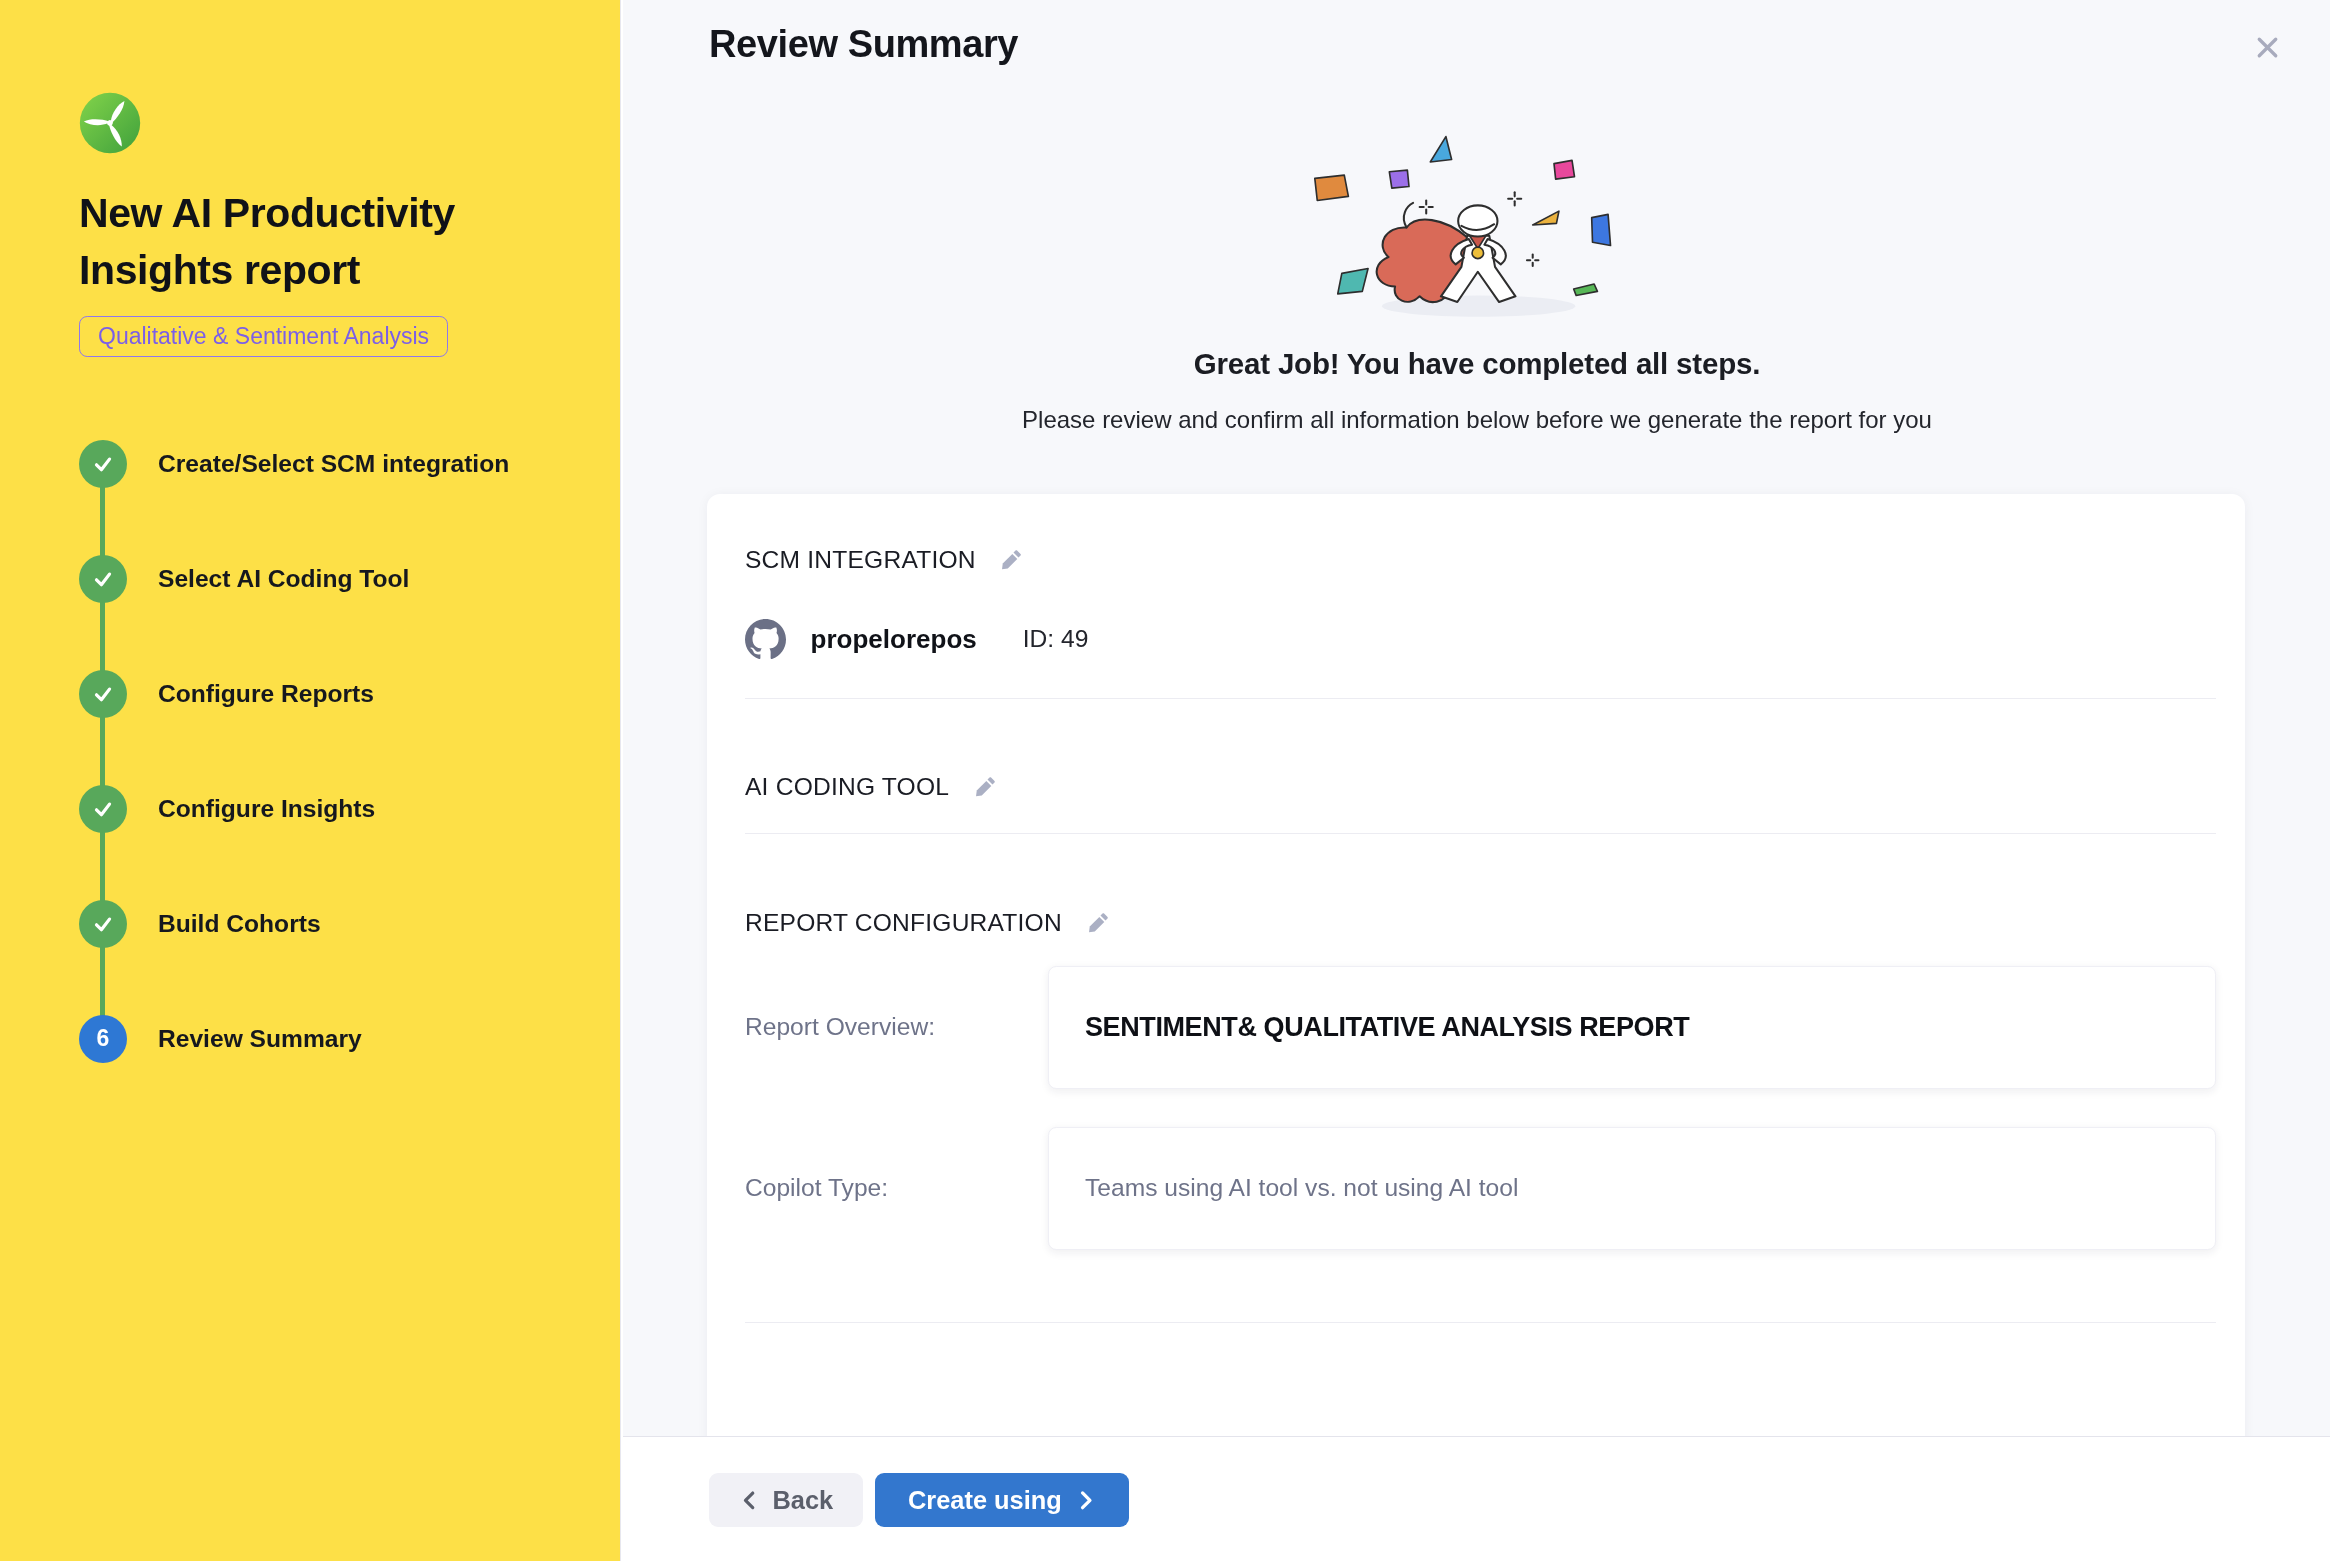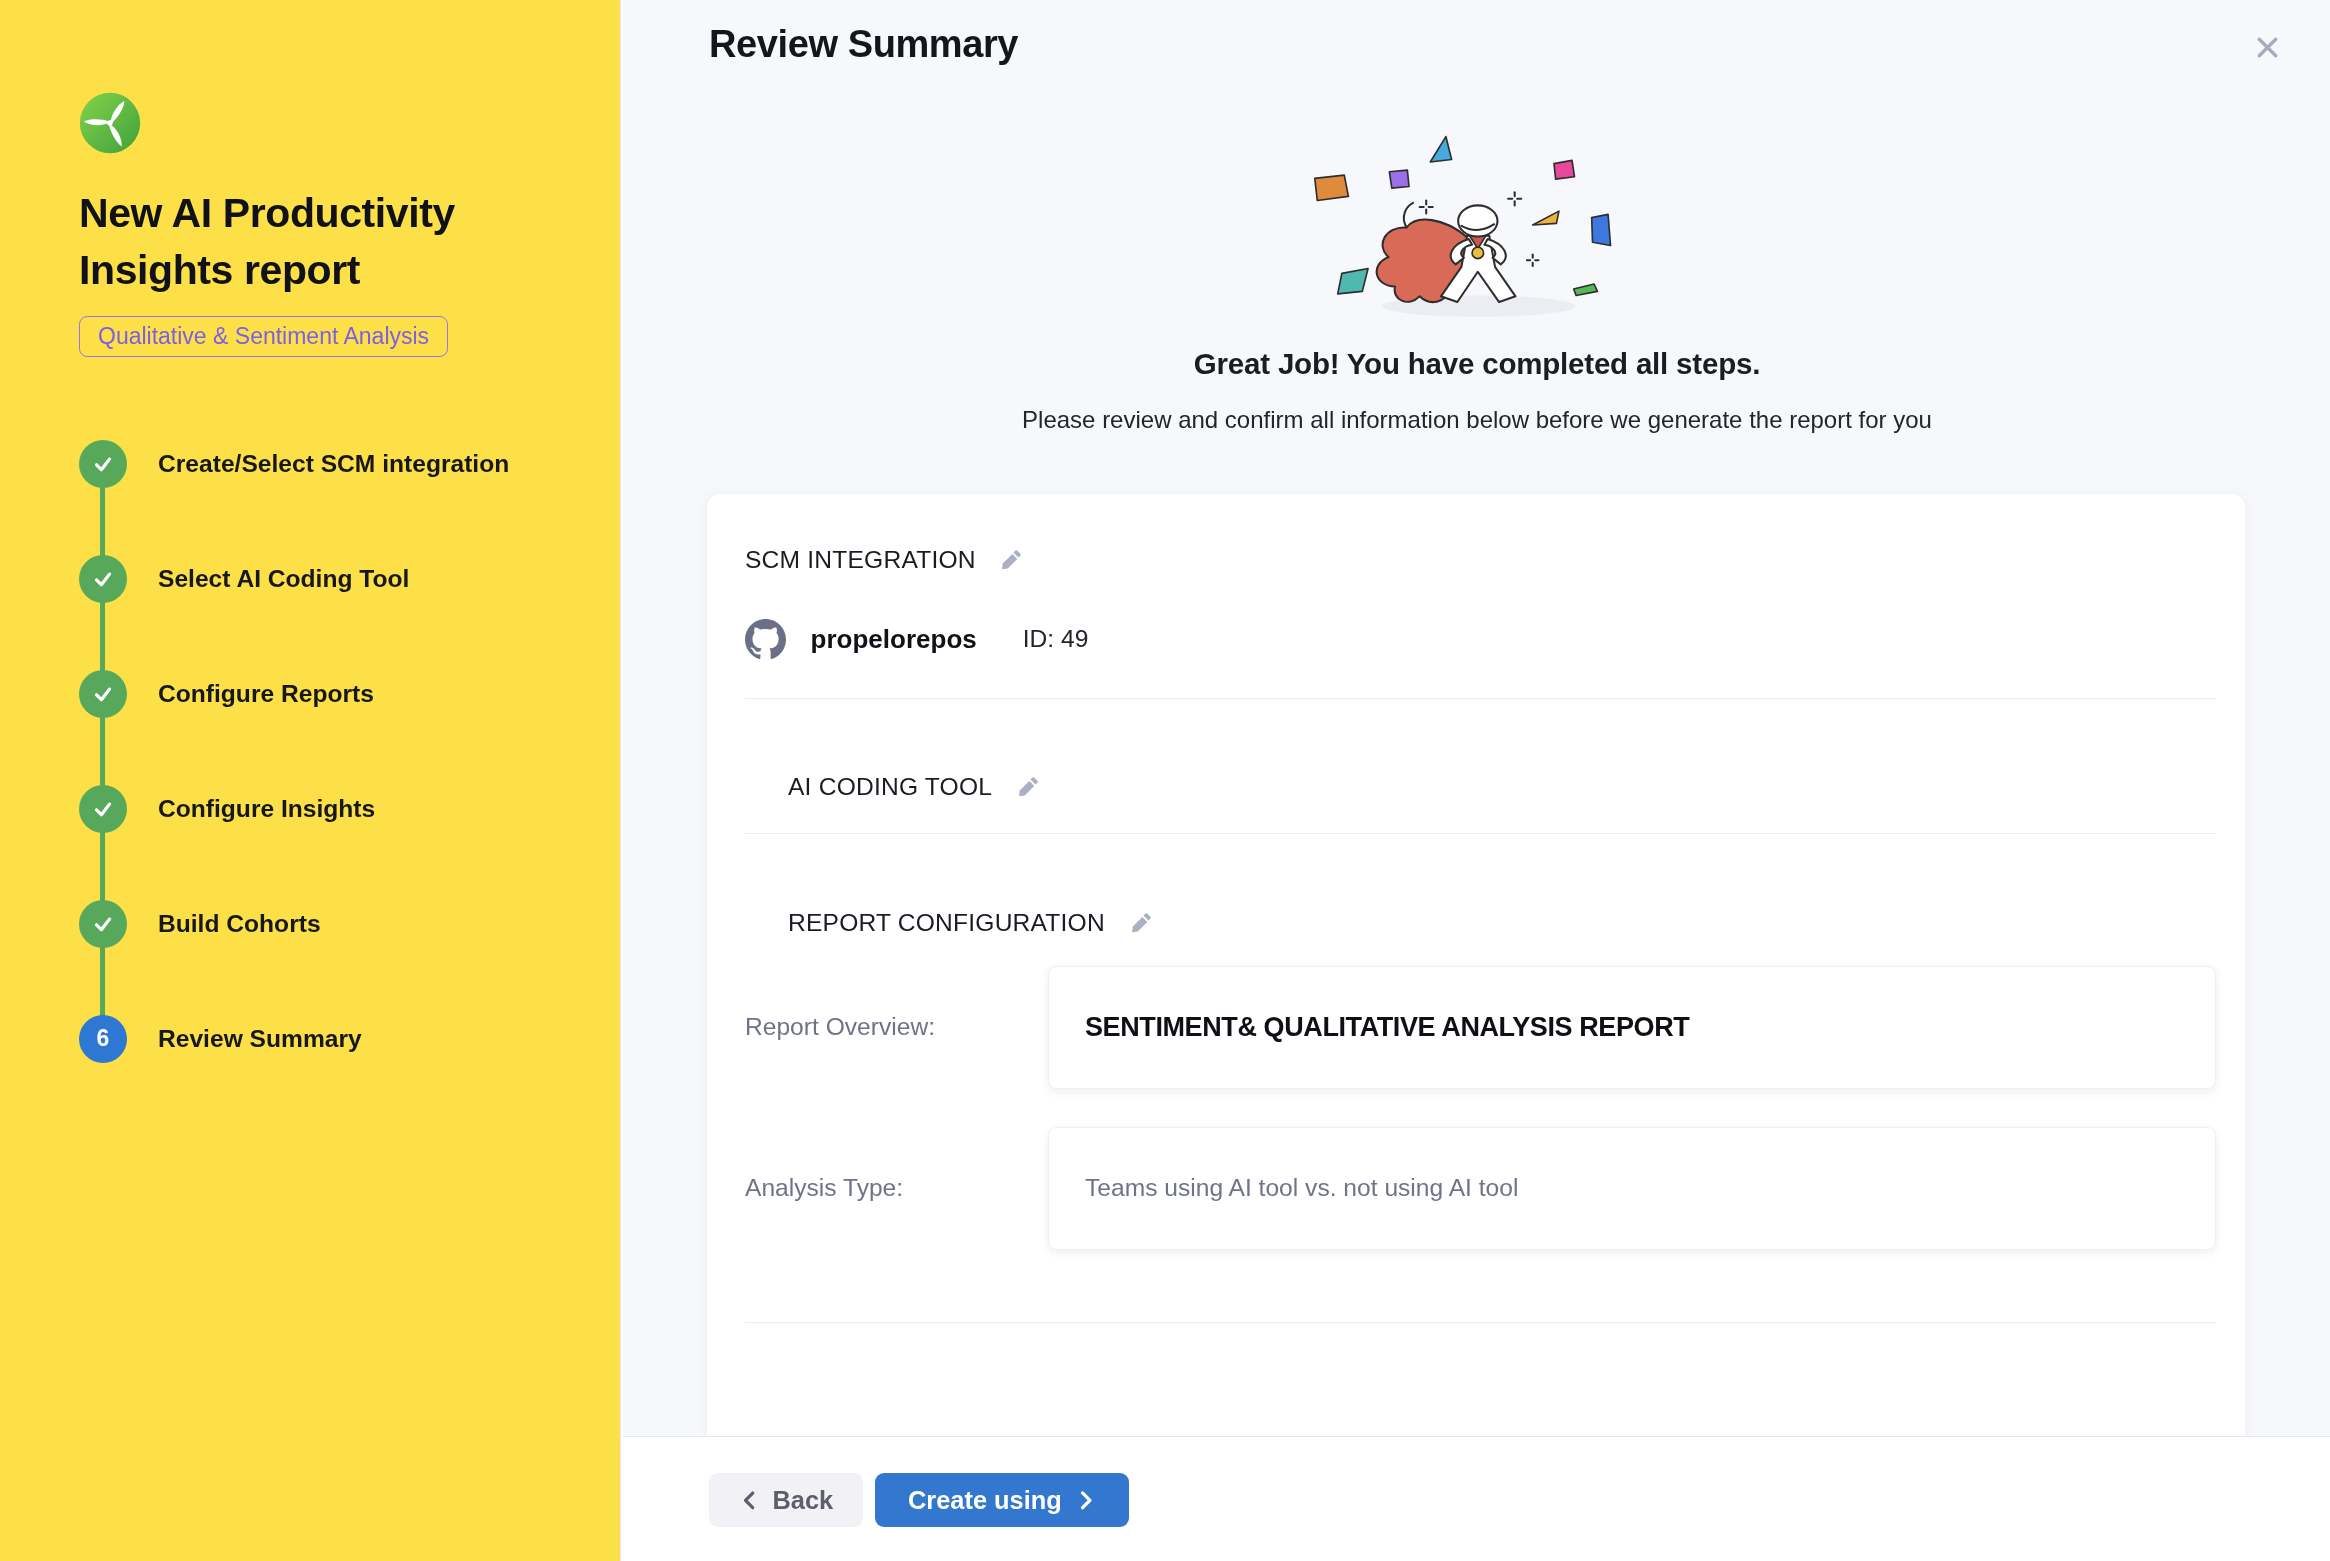--- a/index.html
+++ b/index.html
@@ -69,21 +69,21 @@
 
   
   .card {
     position:absolute; left:84px; top:494px; width:1538px; height:1000px;
     background:#ffffff; border-radius:13px;
     box-shadow:0 1.6px 11.5px rgba(25,28,50,0.05);
     padding:0 29.5px 0 38px;
   }
   .sec-head { display:flex; align-items:center; gap:21px; }
   .sec-head.first { padding-top:51px; }
-  .divider + .sec-head { margin-top:74px;margin-left:43px; }
+  .divider + .sec-head { margin-top:74px; }
   .sec-label { font-size:24.6px; font-weight:500; color:#1A1C24; letter-spacing:0.2px; }
   .edit-btn {
     background:transparent; border:none; cursor:pointer; padding:0;
     width:29.5px; height:29.5px; display:flex; align-items:center; justify-content:center;
   }
   .entity { display:flex; align-items:center; margin-top:44px; }
   .entity .e-icon { width:41px; height:41px; flex:0 0 41px; }
   .e-name { font-size:26px; font-weight:700; color:#101218; margin-left:24.6px; }
   .e-id { font-size:24.6px; font-weight:400; color:#23252C; margin-left:46px; }
   .divider { border:none; border-top:1.6px solid #ECECF2; }
@@ -297,21 +297,21 @@
           </svg>
         </button>
       </div>
 
       <div class="cfg-row r1">
         <div class="row-label">Report Overview:</div>
         <div class="value-box bold">SENTIMENT&amp; QUALITATIVE ANALYSIS REPORT</div>
       </div>
 
       <div class="cfg-row r2">
-        <div class="row-label">Analysis Type:</div>
+        <div class="row-label">Copilot Type:</div>
         <div class="value-box muted">Teams using AI tool vs. not using AI tool</div>
       </div>
 
       <hr class="divider d3">
     </section>
   </main>
 
   <footer class="footer">
     <button class="btn back">
       <svg width="21" height="24.6" viewBox="0 0 26 30">

